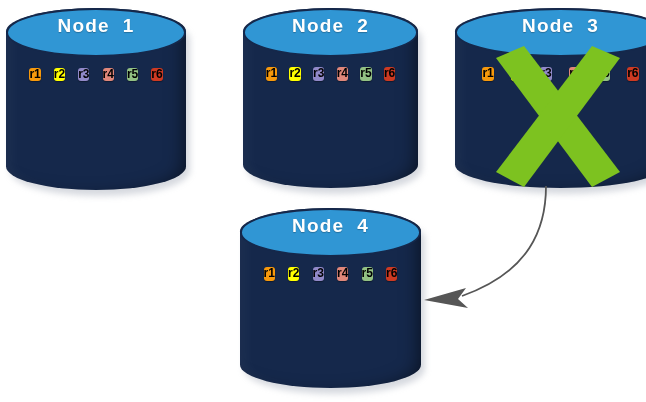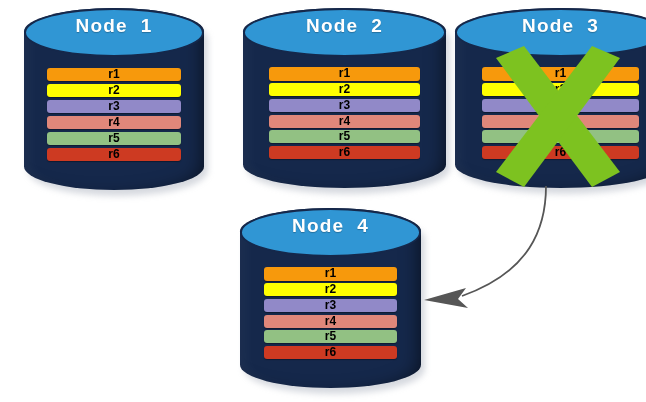--- a/index.html
+++ b/index.html
@@ -68,21 +68,21 @@
     pointer-events: none;
     white-space: pre;
   }
   .rows {
     position: absolute;
     left: 13%;
     right: 13%;
     top: 33%;
     bottom: 16%;
     display: flex;
-    flex-direction: column;
+    flex-direction: row;
     justify-content: space-between;
   }
   .row {
     height: 13.2px;
     border-radius: 3px;
     color: #000000;
     font-size: 12px;
     font-weight: bold;
     line-height: 13.2px;
     text-align: center;
@@ -103,36 +103,36 @@
     width: 646px;
     height: 402px;
     pointer-events: none;
   }
 </style>
 </head>
 <body>
 
 <div id="stage">
 
-  <div class="node" style="left:24px; top:8px; width:180px; height:182px;">
+  <div class="node" style="left:6px; top:8px; width:180px; height:182px;">
     <div class="node-shadow"></div>
     <div class="node-body"></div>
     <div class="node-top"></div>
     <div class="node-title">Node  1</div>
     <div class="rows">
       <div class="row" style="background:#f7990c;">r1</div>
       <div class="row" style="background:#ffff00;">r2</div>
       <div class="row" style="background:#9189c8;">r3</div>
       <div class="row" style="background:#e0877a;">r4</div>
       <div class="row" style="background:#92c183;">r5</div>
       <div class="row" style="background:#cd3a22;">r6</div>
     </div>
   </div>
 
-  <div class="node" style="left:243px; top:8px; width:175px; height:180px;padding-left:28px;">
+  <div class="node" style="left:243px; top:8px; width:175px; height:180px;">
     <div class="node-shadow"></div>
     <div class="node-body"></div>
     <div class="node-top"></div>
     <div class="node-title">Node  2</div>
     <div class="rows">
       <div class="row" style="background:#f7990c;">r1</div>
       <div class="row" style="background:#ffff00;">r2</div>
       <div class="row" style="background:#9189c8;">r3</div>
       <div class="row" style="background:#e0877a;">r4</div>
       <div class="row" style="background:#92c183;">r5</div>

